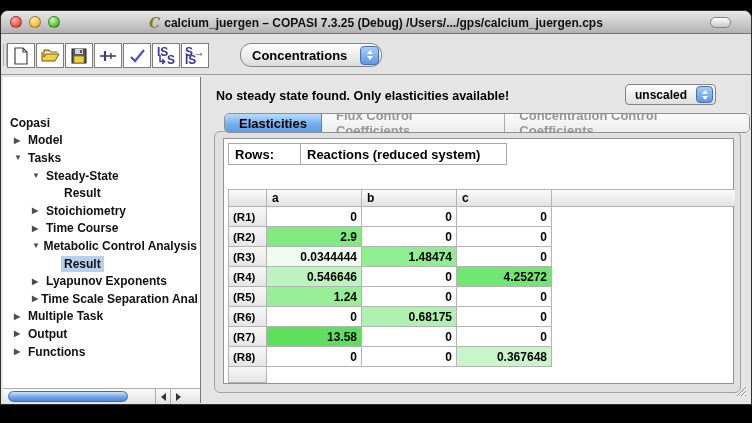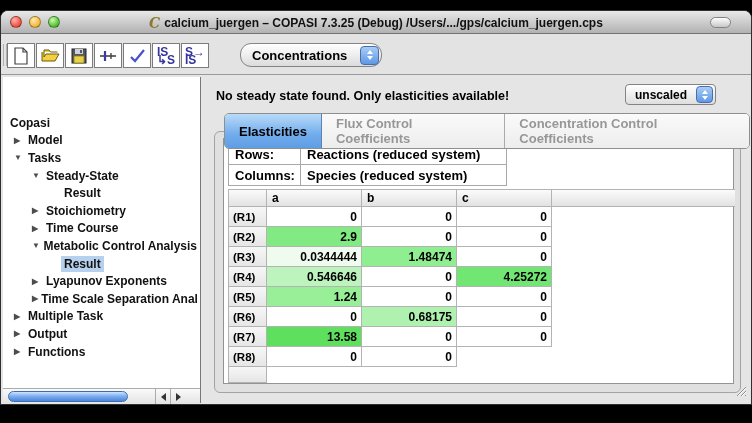--- a/index.html
+++ b/index.html
@@ -53,21 +53,21 @@
   .tri-r{width:0;height:0;border-top:4px solid transparent;border-bottom:4px solid transparent;border-left:5px solid #333;}
   
   .main{position:absolute;left:200px;right:0;top:0;bottom:1px;background:#e5e5e5;}
   .status{position:absolute;left:14px;top:12px;font-size:12.5px;font-weight:bold;color:#000;}
   .udrop{position:absolute;left:423px;top:7px;width:91px;height:21px;border:1px solid #848484;border-radius:4px;
     background:linear-gradient(#ffffff,#dedede);display:flex;align-items:center;}
   .udrop .txt{flex:1;text-align:center;font-size:12px;font-weight:bold;}
   .udrop .stepper{width:17px;height:17px;}
   .frame{position:absolute;left:12px;top:54px;width:527px;height:262px;background:#e0e0e0;
     border:1px solid #a3a3a3;border-radius:6px;}
-  .tabs{position:absolute;left:22px;top:36px;height:36px;display:flex;border:1px solid #8f8f8f;border-radius:5px;
+  .tabs{position:absolute;left:22px;top:36px;height:20px;display:flex;border:1px solid #8f8f8f;border-radius:5px;
     overflow:hidden;background:#f1f1f1;z-index:2;justify-content:center;}
   .tab{display:flex;align-items:center;justify-content:center;font-size:13px;font-weight:bold;color:#979797;
     border-right:1px solid #aaa;padding:0 14px;background:linear-gradient(#fafafa,#ededed);}
   .tab:last-child{border-right:none;}
   .tab.active{color:#000;background:linear-gradient(#b9dbf9,#71acec 60%,#5f9de4);border-right-color:#5d83b4;}
   .white{position:absolute;left:8px;top:6px;width:511px;height:246px;background:#fff;border:1px solid #939393;}
   .info-table{position:absolute;left:4px;top:4px;border-left:1px solid #a8a8a8;border-top:1px solid #a8a8a8;}
   .info-row{display:flex;height:21px;}
   .info-cell{border-right:1px solid #a8a8a8;border-bottom:1px solid #a8a8a8;font-size:13px;font-weight:600;
     display:flex;align-items:center;padding-left:6px;background:#fff;}
@@ -262,24 +262,20 @@
         <div class="tab">Concentration Control Coefficients</div>
       </div>
 
       <div class="frame">
         <div class="white">
           <div class="info-table">
             <div class="info-row">
               <div class="info-cell info-label">Rows:</div>
               <div class="info-cell info-value">Reactions (reduced system)</div>
             </div>
-            <div class="info-row">
-              <div class="info-cell info-label">Columns:</div>
-              <div class="info-cell info-value">Species (reduced system)</div>
-            </div>
           </div>
           <div class="mx">
               <div class="mx-row">
                 <div class="mx-cell mx-corner"></div>
                 <div class="mx-cell mx-colhead">a</div>
                 <div class="mx-cell mx-colhead">b</div>
                 <div class="mx-cell mx-colhead">c</div>
                 <div class="mx-cell mx-fill"></div>
               </div>
               <div class="mx-row">
@@ -321,20 +317,21 @@
               <div class="mx-row">
                 <div class="mx-cell mx-rowhead">(R7)</div>
                 <div class="mx-cell mx-val" style="background: rgb(94, 224, 94);">13.58</div>
                 <div class="mx-cell mx-val" style="background: rgb(255, 255, 255);">0</div>
                 <div class="mx-cell mx-val" style="background: rgb(255, 255, 255);">0</div>
               </div>
               <div class="mx-row">
                 <div class="mx-cell mx-rowhead">(R8)</div>
                 <div class="mx-cell mx-val" style="background: rgb(255, 255, 255);">0</div>
                 <div class="mx-cell mx-val" style="background: rgb(255, 255, 255);">0</div>
+                <div class="mx-cell mx-val" style="background: rgb(201, 246, 201);">0.367648</div>
               </div>
               <div class="mx-row">
                 <div class="mx-cell mx-blank"></div>
               </div>
             </div>
         </div>
       </div>
 
       <div class="gripper">
         <svg width="13" height="13" viewBox="0 0 13 13">

